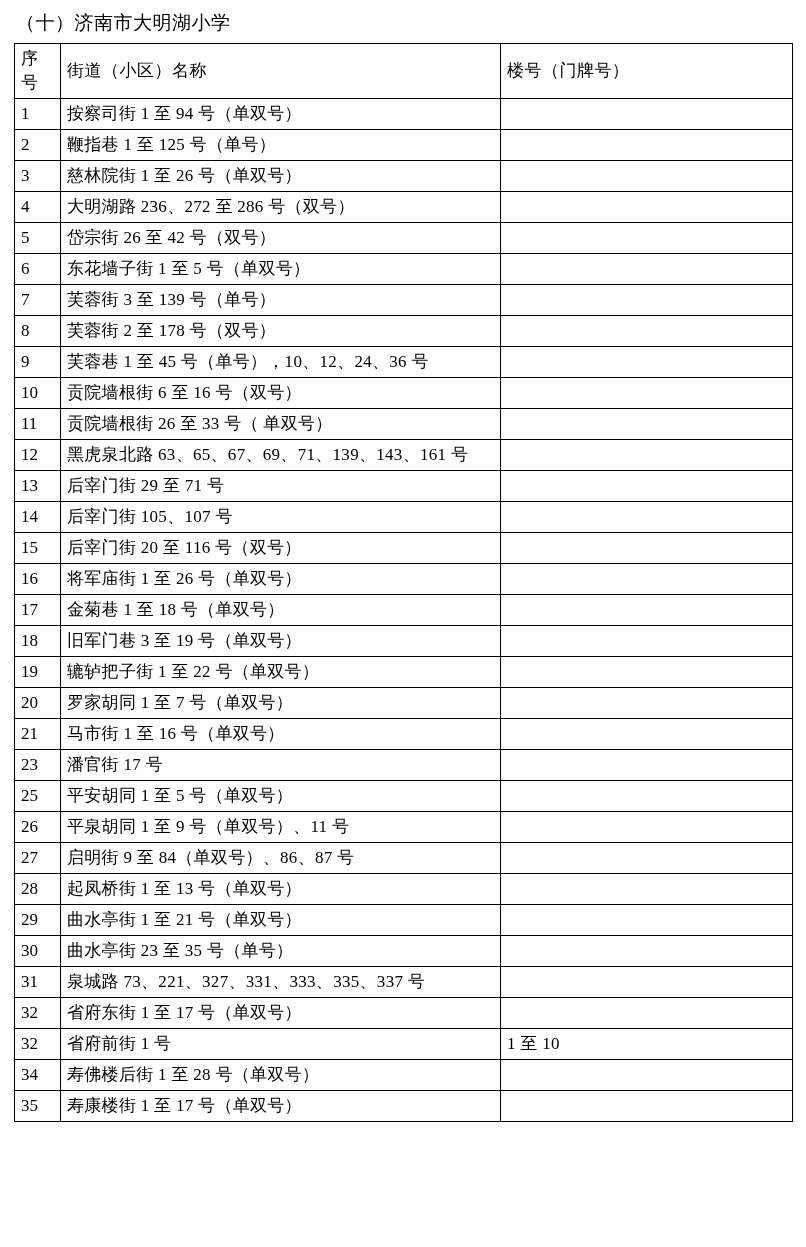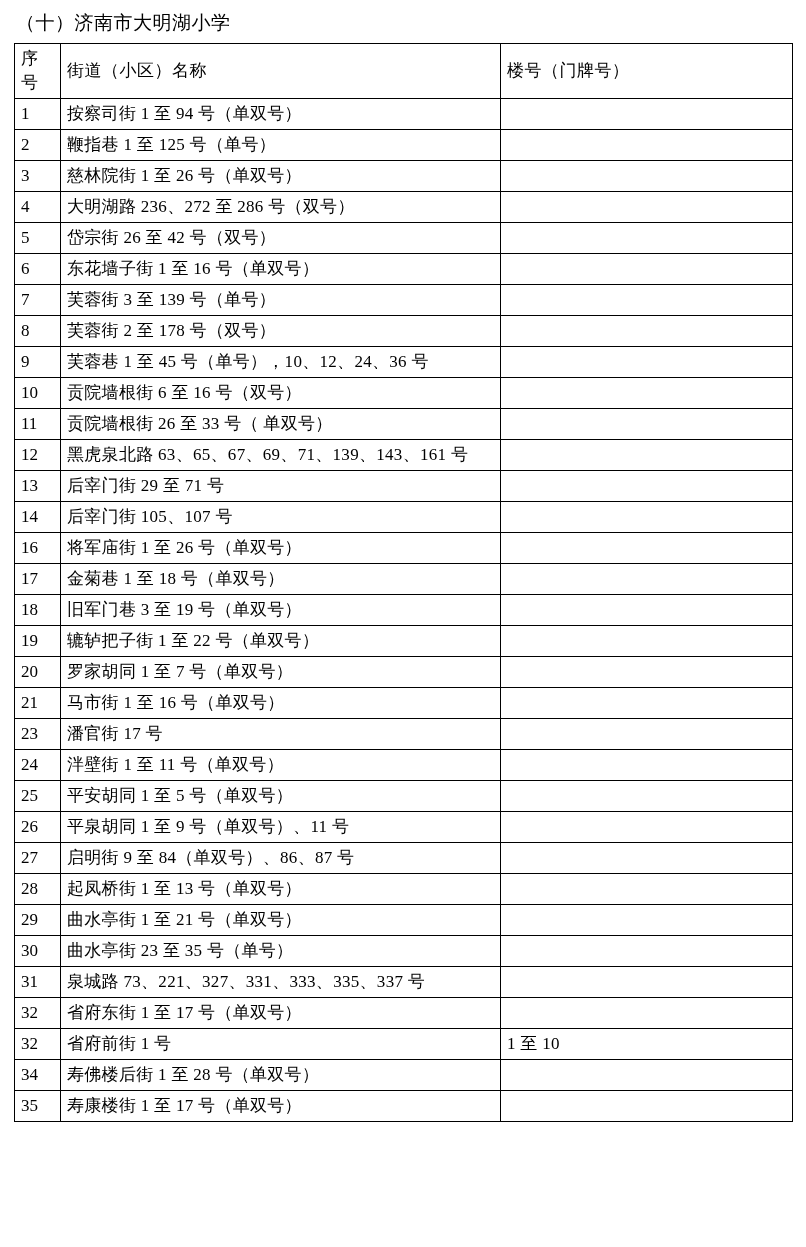--- a/index.html
+++ b/index.html
@@ -108,21 +108,21 @@
           <td class="street">大明湖路 236、272 至 286 号（双号）</td>
           <td class="building"></td>
         </tr>
         <tr>
           <td class="seq">5</td>
           <td class="street">岱宗街 26 至 42 号（双号）</td>
           <td class="building"></td>
         </tr>
         <tr>
           <td class="seq">6</td>
-          <td class="street">东花墙子街 1 至 16 号（单双号）</td>
+          <td class="street">东花墙子街 1 至 5 号（单双号）</td>
           <td class="building"></td>
         </tr>
         <tr>
           <td class="seq">7</td>
           <td class="street">芙蓉街 3 至 139 号（单号）</td>
           <td class="building"></td>
         </tr>
         <tr>
           <td class="seq">8</td>
           <td class="street">芙蓉街 2 至 178 号（双号）</td>
@@ -152,20 +152,25 @@
           <td class="seq">13</td>
           <td class="street">后宰门街 29 至 71 号</td>
           <td class="building"></td>
         </tr>
         <tr>
           <td class="seq">14</td>
           <td class="street">后宰门街 105、107 号</td>
           <td class="building"></td>
         </tr>
         <tr>
+          <td class="seq">15</td>
+          <td class="street">后宰门街 20 至 116 号（双号）</td>
+          <td class="building"></td>
+        </tr>
+        <tr>
           <td class="seq">16</td>
           <td class="street">将军庙街 1 至 26 号（单双号）</td>
           <td class="building"></td>
         </tr>
         <tr>
           <td class="seq">17</td>
           <td class="street">金菊巷 1 至 18 号（单双号）</td>
           <td class="building"></td>
         </tr>
         <tr>
@@ -184,25 +189,20 @@
           <td class="building"></td>
         </tr>
         <tr>
           <td class="seq">21</td>
           <td class="street">马市街 1 至 16 号（单双号）</td>
           <td class="building"></td>
         </tr>
         <tr>
           <td class="seq">23</td>
           <td class="street">潘官街 17 号</td>
-          <td class="building"></td>
-        </tr>
-        <tr>
-          <td class="seq">24</td>
-          <td class="street">泮壁街 1 至 11 号（单双号）</td>
           <td class="building"></td>
         </tr>
         <tr>
           <td class="seq">25</td>
           <td class="street">平安胡同 1 至 5 号（单双号）</td>
           <td class="building"></td>
         </tr>
         <tr>
           <td class="seq">26</td>
           <td class="street">平泉胡同 1 至 9 号（单双号）、11 号</td>

